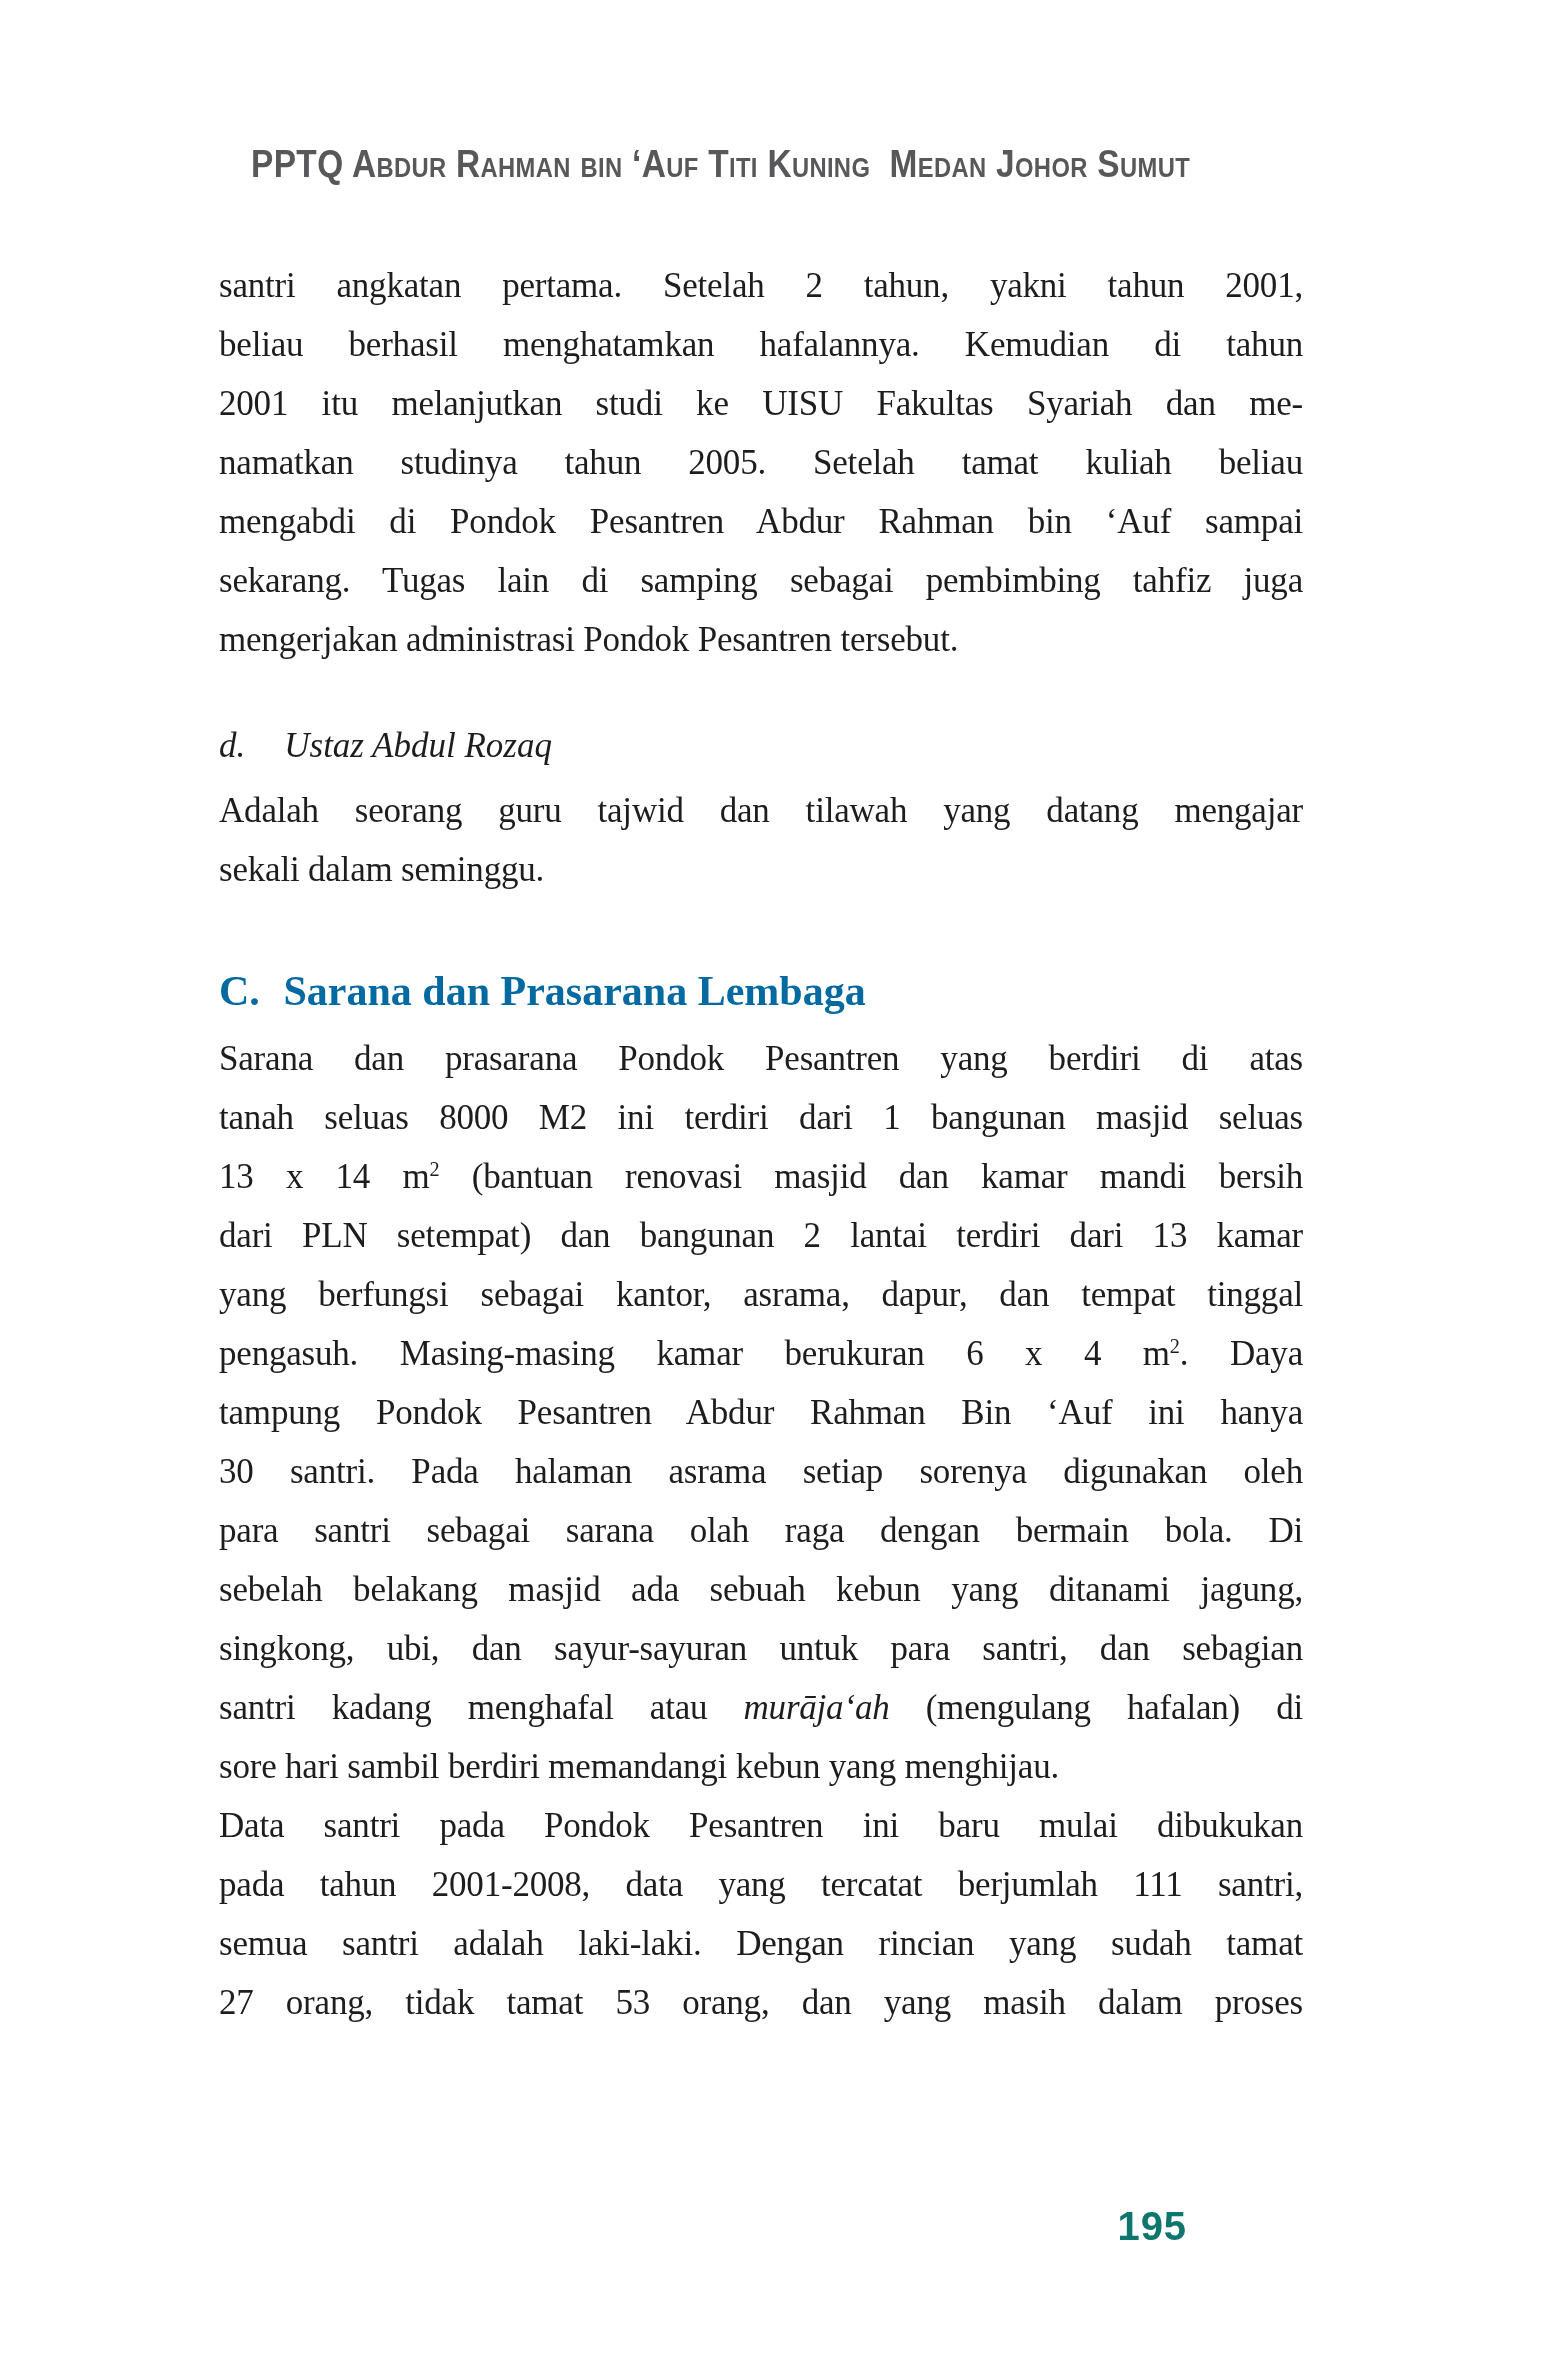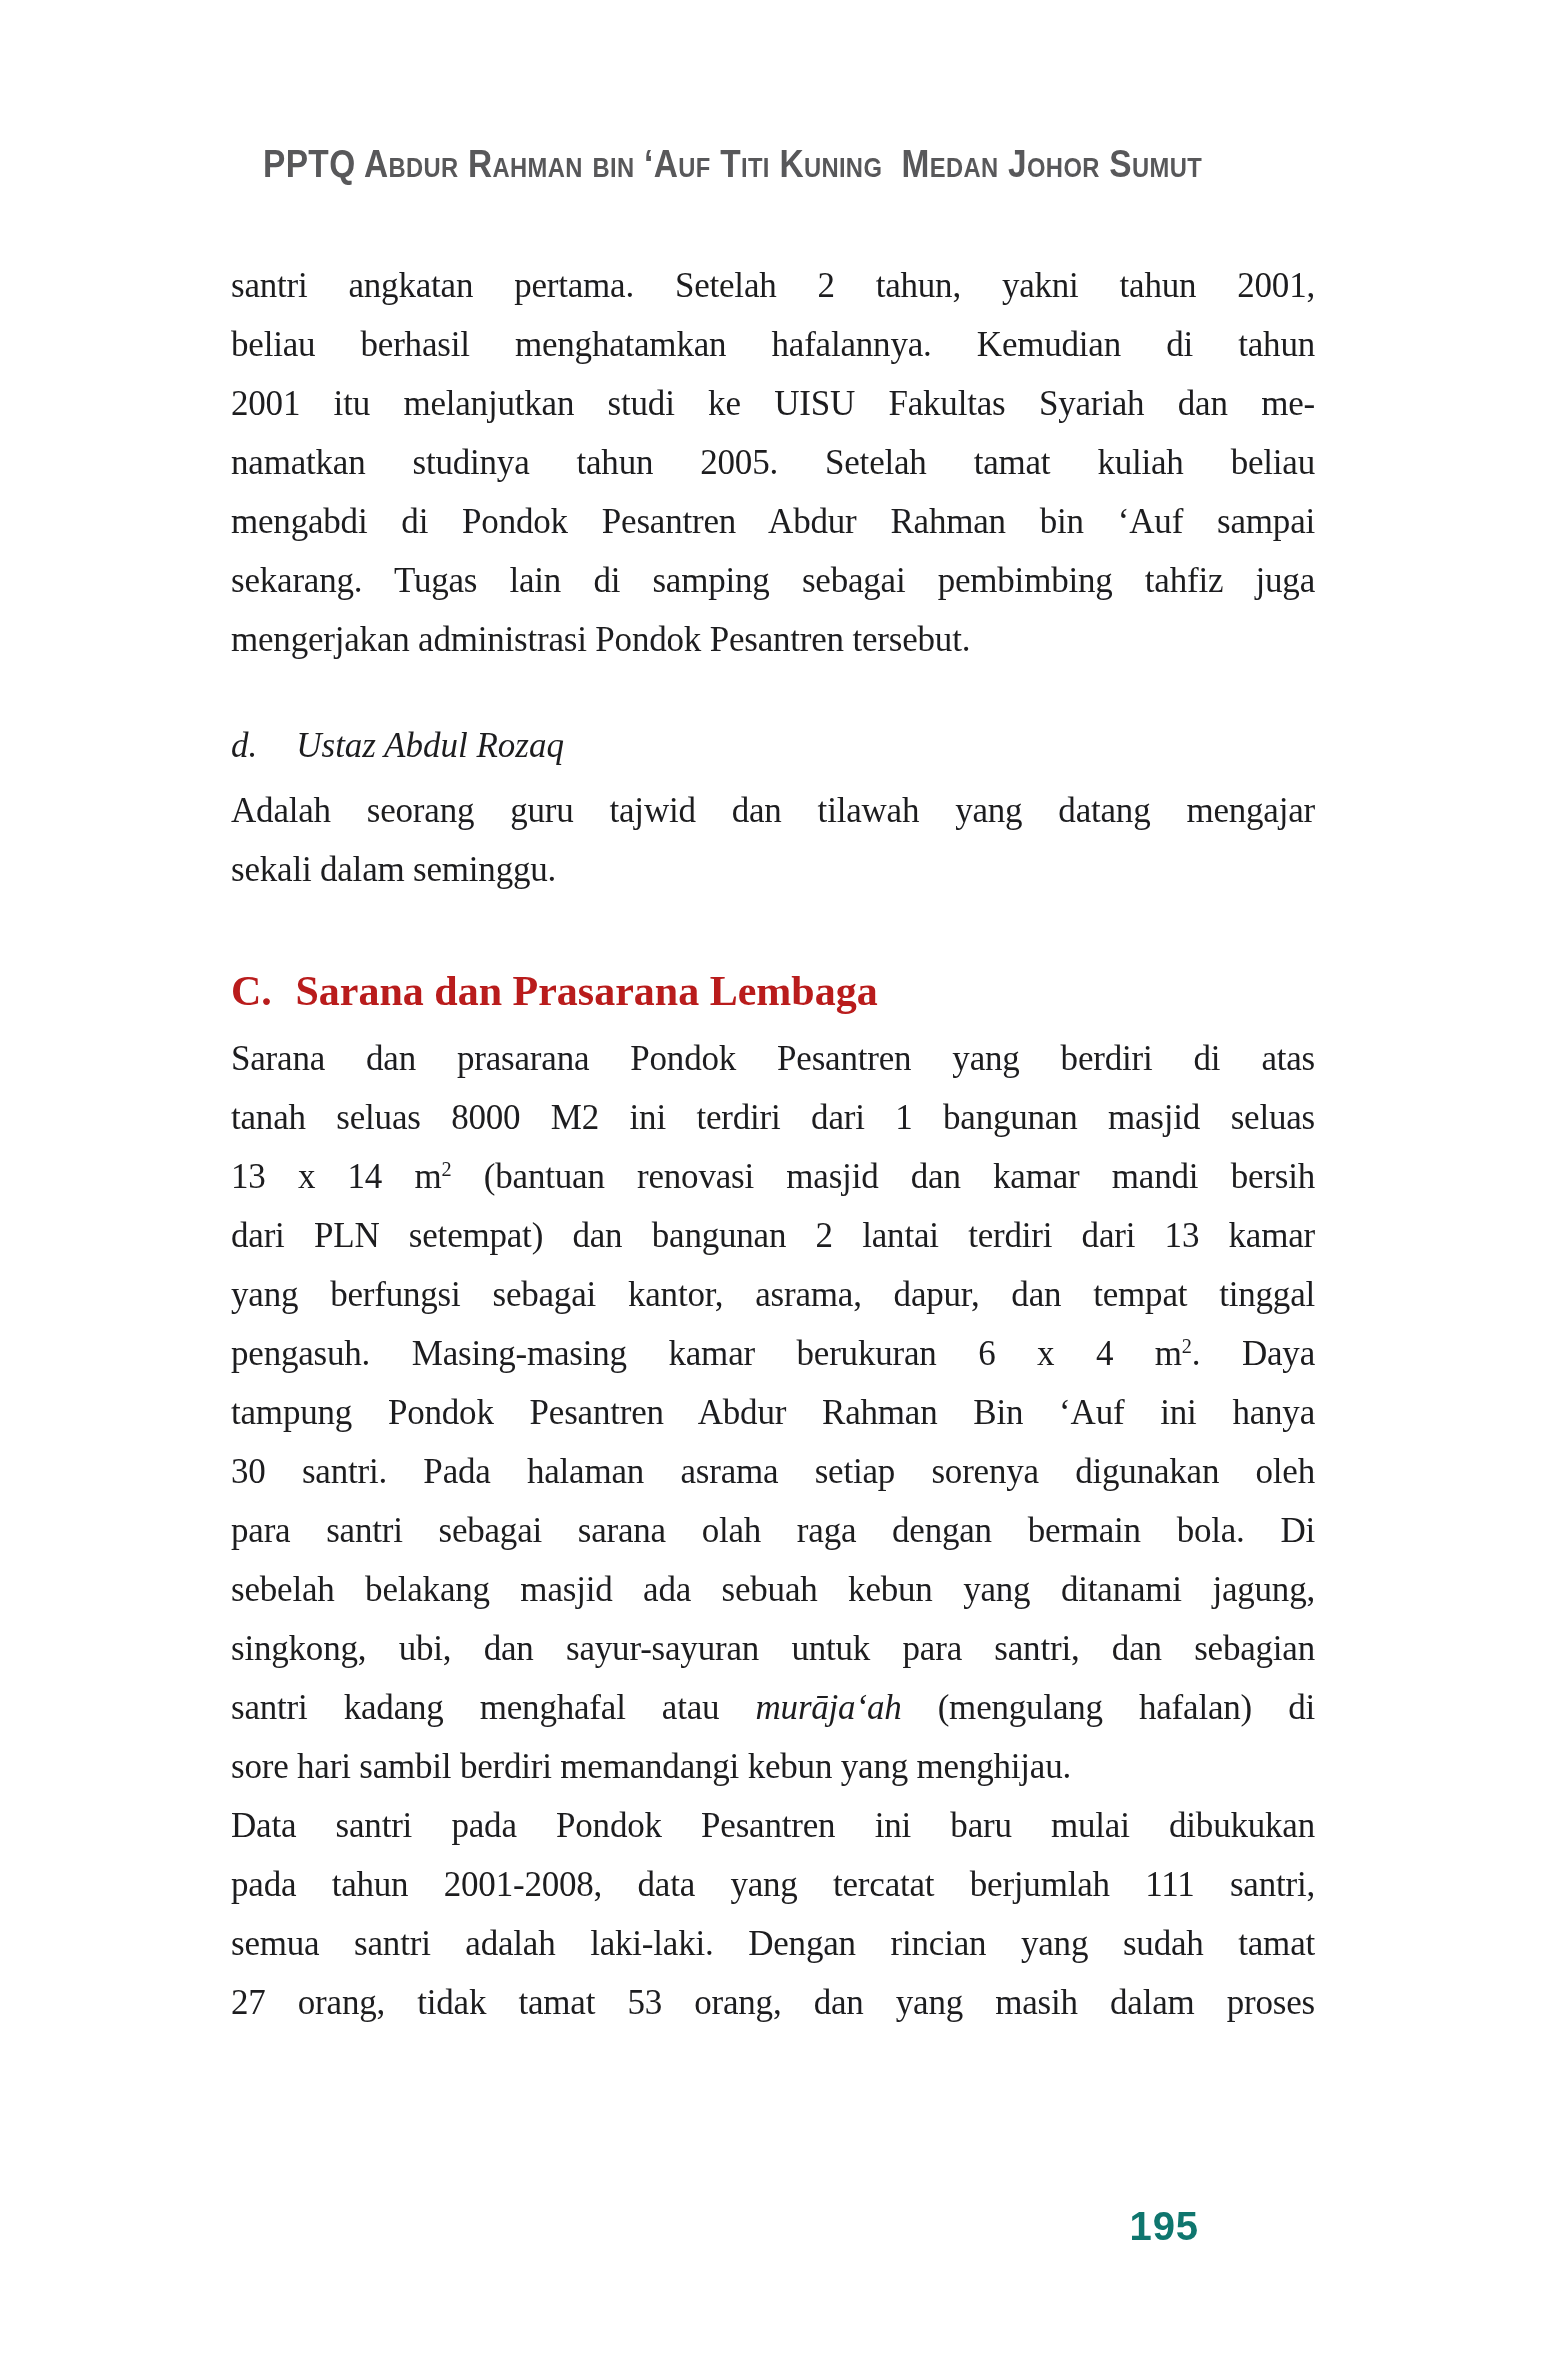--- a/index.html
+++ b/index.html
@@ -7,21 +7,20 @@
     padding: 0;
     background: #ffffff;
   }
   .page {
     position: relative;
     width: 1426px;
     height: 2377px;
     background: #ffffff;
     overflow: hidden;
     font-family: "Liberation Serif", serif;
-    margin-left: 12px;
   }
   
   .running-head {
     position: absolute;
     top: 145px;
     right: 236px;
     font-family: "Liberation Sans", sans-serif;
     font-weight: bold;
     font-variant: small-caps;
     font-size: 38px;
@@ -60,21 +59,21 @@
     line-height: 0;
     vertical-align: 12.3px;
   }
   .para .line i { font-style: italic; }
   
   .heading {
     font-weight: bold;
     font-size: 42px;
     line-height: 54px;
     height: 54px;
-    color: #b91c1c;
+    color: #0369a1;
     white-space: nowrap;
   }
   .heading .h-label { margin-right: 23.6px; }
   
   .subheading {
     font-style: italic;
     font-size: 35px;
     line-height: 59px;
     height: 59px;
     white-space: nowrap;

